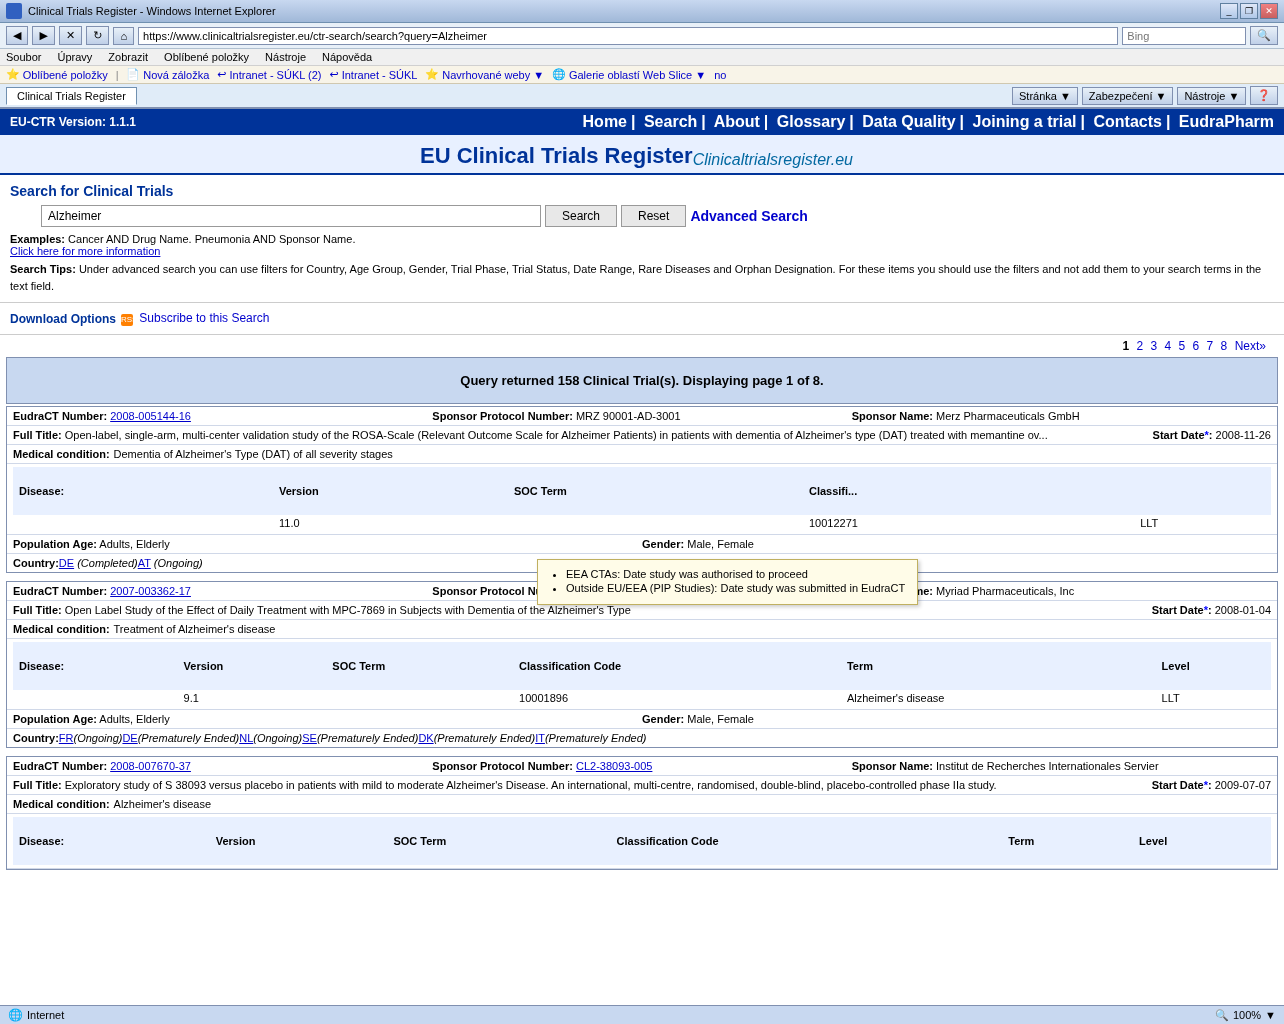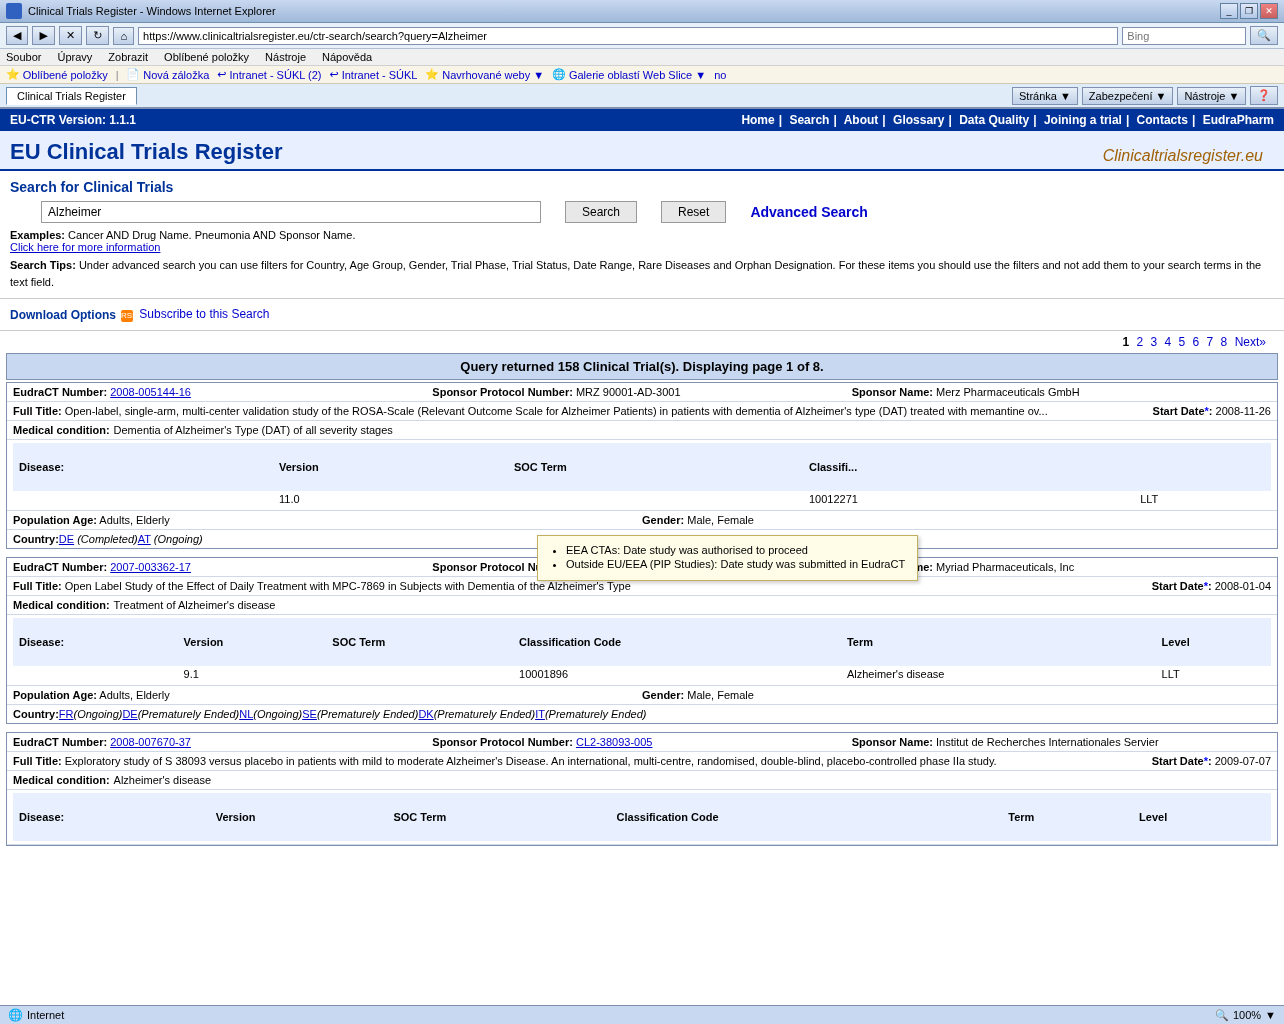--- a/index.html
+++ b/index.html
@@ -70,41 +70,41 @@
     .eu-ctr-version-bar {
       background: #003399;
       color: #fff;
       padding: 4px 10px;
       font-size: 12px;
       font-weight: bold;
       display: flex;
       justify-content: space-between;
       align-items: center;
     }
-    .nav-links { font-size: 12px; }
+    .nav-links { font-size: 16px; }
     .nav-links a { color: #fff; text-decoration: none; }
     .nav-sep { color: #fff; margin: 0 4px; }
 
     .site-header {
       background: #e8f0ff;
       padding: 8px 21px 4px 10px;
       border-bottom: 2px solid #003399;
       display: flex;
-      justify-content: space-between;
+      justify-content: center;
       align-items: flex-end;
     }
     .site-title { font-size: 22px; font-weight: bold; color: #003399; }
-    .site-domain { font-size: 16px; color: #a16207; font-style: italic; }
+    .site-domain { font-size: 16px; color: #0369a1; font-style: italic; }
 
     .search-section {
       padding: 8px 10px;
       border-bottom: 1px solid #ccc;
     }
     .search-title { font-size: 14px; font-weight: bold; margin-bottom: 6px; color: #003399; }
-    .search-row { display: flex; align-items: center; gap: 24px; margin-bottom: 6px; padding-left: 31px; }
+    .search-row { display: flex; align-items: center; gap: 4px; margin-bottom: 6px; padding-left: 31px; }
     .search-input { width: 500px; padding: 3px 6px; border: 1px solid #999; font-size: 12px; }
     .search-btn { background: #e8e8e8; border: 1px solid #999; padding: 3px 16px; font-size: 12px; cursor: pointer; font-weight: normal; }
     .advanced-link { color: #0000cc; font-size: 14px; font-weight: bold; cursor: pointer; text-decoration: none; }
     .examples { font-size: 11px; margin-bottom: 4px; }
     .info-link { color: #0000cc; text-decoration: underline; cursor: pointer; font-size: 11px; }
     .search-tips { font-size: 11px; margin-top: 4px; line-height: 1.5; }
     .tips-label { font-weight: bold; }
 
     .options-bar {
       padding: 8px 10px;
@@ -121,21 +121,21 @@
       text-align: right;
       padding: 4px 10px;
       font-size: 12px;
     }
     .page-link { color: #0000cc; text-decoration: none; margin: 0 2px; cursor: pointer; }
     .page-link.current { color: #000; font-weight: bold; }
 
     .results-header {
       background: #c8d8f0;
       text-align: center;
-      padding: 5px;
+      padding: 15px;
       font-size: 13px;
       font-weight: bold;
       border: 1px solid #8090b0;
     }
 
     .trial-record {
       border: 1px solid #8090b0;
       margin-bottom: 8px;
       font-size: 11px;
       position: relative;

